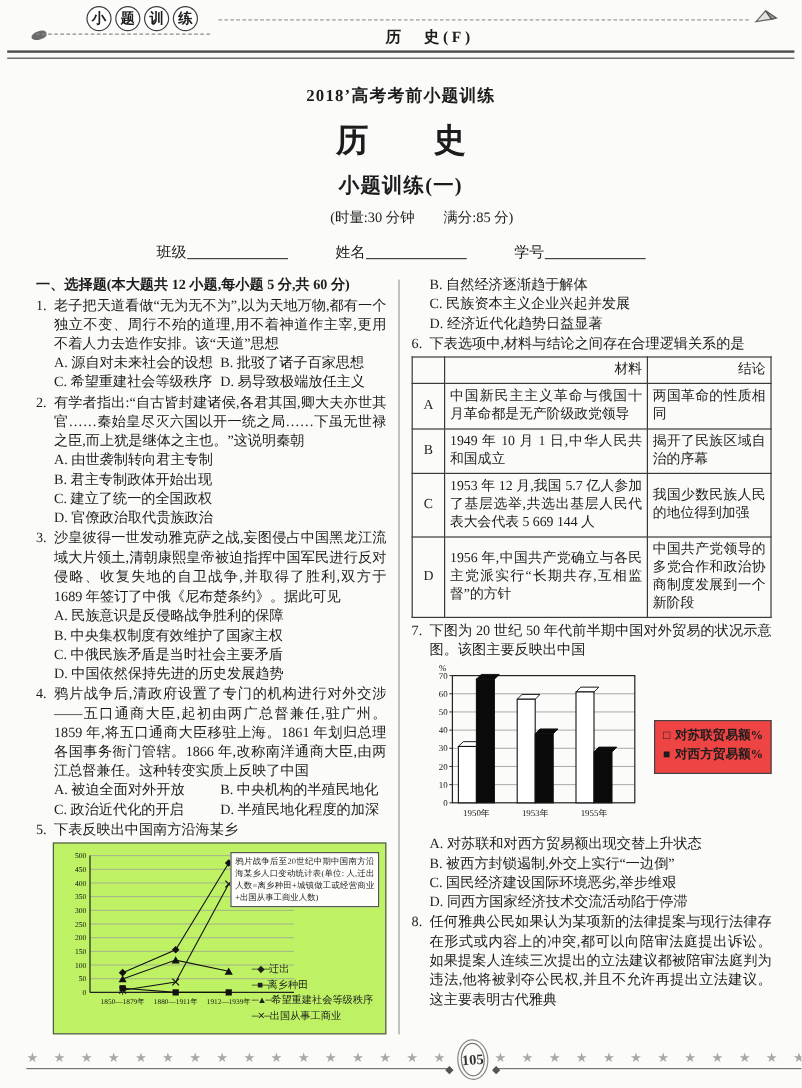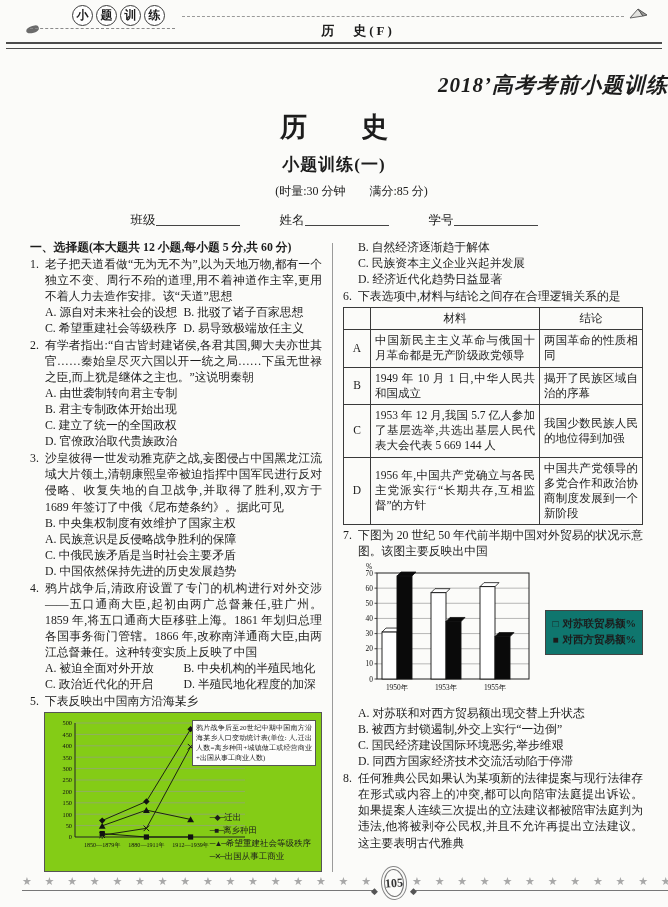--- a/index.html
+++ b/index.html
@@ -12,52 +12,52 @@
   .badge{position:absolute;left:72px;top:5px;display:flex;gap:3px;}
   .bchar{width:19px;height:19px;border:1.6px solid #3c3c3c;border-radius:50%;background:#fff;
          display:flex;align-items:center;justify-content:center;font-size:12px;font-weight:bold;}
   .badge-dash{position:absolute;left:30px;top:28px;width:145px;border-top:1.4px dashed #8a8a8a;}
   .top-dash{position:absolute;left:182px;right:44px;top:16px;border-top:1.4px dashed #9a9a9a;}
   .pencil{position:absolute;right:18px;top:7px;}
   .subject-line{position:absolute;left:0;right:0;top:22px;text-align:center;
                 font-size:13px;font-weight:bold;letter-spacing:3px;margin-left:48px;}
   .rule-double{margin:0 6px;height:4px;border-top:2.5px solid #4c4c4c;border-bottom:1px solid #4c4c4c;}
   
-  .main-title{margin-top:22px;text-align:right;font-size:21px;font-weight:bold;letter-spacing:1px;font-style:italic;}
+  .main-title{margin-top:22px;text-align:center;font-size:14px;font-weight:bold;letter-spacing:1px;}
   .subject-big{margin-top:10px;text-align:center;font-size:27px;font-weight:bold;}
   .subtitle{margin-top:8px;text-align:center;font-size:17px;font-weight:bold;letter-spacing:1px;}
   .meta{margin-top:7px;text-align:center;font-size:12px;margin-left:35px;}
   .fields{margin-top:12px;display:flex;justify-content:center;gap:40px;font-size:12.5px;}
   .blank{display:inline-block;width:84px;border-bottom:1px solid #444;height:13px;vertical-align:-2px;}
   
   .columns{display:flex;padding:10px 26px 0 30px;gap:10px;}
   .col{width:300px;font-size:11.8px;line-height:1.36;text-align:justify;}
   .divider{border-left:1px solid #9a9a9a;margin-top:4px;}
   .sec-head{font-weight:bold;margin-bottom:1px;}
   .q{position:relative;padding-left:15px;margin-top:1px;}
   .qnum{position:absolute;left:0;top:0;}
   .opt{padding-left:15px;}
   .opt2{display:flex;padding-left:15px;}
   .opt2 span{width:50%;}
   
-  .chart5{position:relative;width:276px;height:158px;border:1px solid #555;margin:3px 0 0 14px;background:#84cc16;}
+  .chart5{position:relative;width:276px;height:158px;border:1px solid #555;margin:3px 0 0 14px;background:#bef264;}
   .chart5-note{position:absolute;right:5px;top:7px;width:116px;border:1px solid #555;background:#fdfdfc;
                font-size:7px;line-height:1.45;padding:2px 3px;text-align:justify;}
   .chart5-legend{position:absolute;right:10px;bottom:8px;display:flex;flex-direction:column;gap:1px;font-size:8.5px;}
   .leg-row{white-space:nowrap;}
   .leg-marker{font-size:8px;letter-spacing:-1px;}
   
   .chart7{display:flex;align-items:center;gap:7px;margin:2px 0 2px 8px;}
-  .chart7-legend{border:1px solid #444;padding:4px 6px;font-size:10.5px;font-weight:bold;white-space:nowrap;background:#0f766e;}
+  .chart7-legend{border:1px solid #444;padding:4px 6px;font-size:10.5px;font-weight:bold;white-space:nowrap;background:#ef4444;}
   .chart7-legend .leg-row{margin:2px 0;}
   .chart7-legend .glyph{font-size:10px;margin-right:4px;}
   
   table.t6{border-collapse:collapse;width:100%;margin:3px 0 2px 0;font-size:11.5px;line-height:1.32;}
   .t6 th,.t6 td{border:1px solid #3a3a3a;padding:3px 4px;font-weight:normal;}
-  .t6 th{text-align:center;}
+  .t6 th{text-align:right;}
   .t6 td.lbl{text-align:center;width:18px;}
   .t6 td.concl{width:94px;margin-left:32px;}
   
   .footer{position:absolute;left:0;right:0;bottom:10px;display:flex;align-items:center;padding:0 22px;gap:8px;}
   .f-side{flex:1;position:relative;}
   .stars{display:block;color:#a8a8a8;font-size:11px;letter-spacing:5px;white-space:nowrap;overflow:hidden;}
   .f-line{border-top:1.6px solid #777;margin-top:2px;position:relative;}
   .f-diamond{position:absolute;top:-5px;font-size:9px;color:#555;}
   .f-side.left .f-diamond{right:-2px;}
   .f-side.right .f-diamond{left:-2px;}
@@ -122,22 +122,22 @@
       </div>
       <div class="opt">A. 由世袭制转向君主专制</div>
       <div class="opt">B. 君主专制政体开始出现</div>
       <div class="opt">C. 建立了统一的全国政权</div>
       <div class="opt">D. 官僚政治取代贵族政治</div>
 
       <div class="q">
         <span class="qnum">3.</span>
         <span>沙皇彼得一世发动雅克萨之战,妄图侵占中国黑龙江流域大片领土,清朝康熙皇帝被迫指挥中国军民进行反对侵略、收复失地的自卫战争,并取得了胜利,双方于 1689 年签订了中俄《尼布楚条约》。据此可见</span>
       </div>
+      <div class="opt">A. 民族意识是反侵略战争胜利的保障</div>
       <div class="opt">B. 中央集权制度有效维护了国家主权</div>
-      <div class="opt">A. 民族意识是反侵略战争胜利的保障</div>
       <div class="opt">C. 中俄民族矛盾是当时社会主要矛盾</div>
       <div class="opt">D. 中国依然保持先进的历史发展趋势</div>
 
       <div class="q">
         <span class="qnum">4.</span>
         <span>鸦片战争后,清政府设置了专门的机构进行对外交涉——五口通商大臣,起初由两广总督兼任,驻广州。1859 年,将五口通商大臣移驻上海。1861 年划归总理各国事务衙门管辖。1866 年,改称南洋通商大臣,由两江总督兼任。这种转变实质上反映了中国</span>
       </div>
       <div class="opt2">
         <span>A. 被迫全面对外开放</span>
         <span>B. 中央机构的半殖民地化</span>

